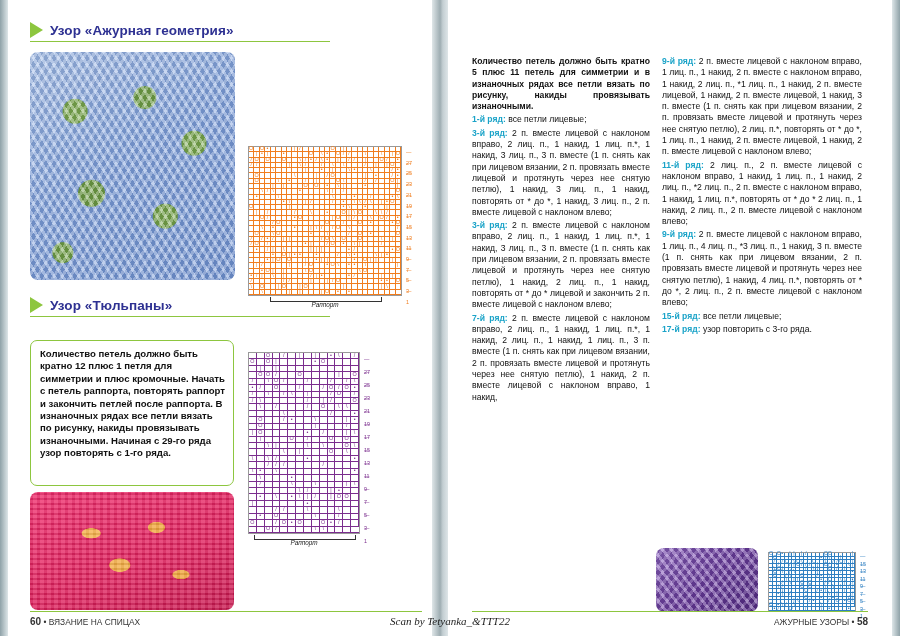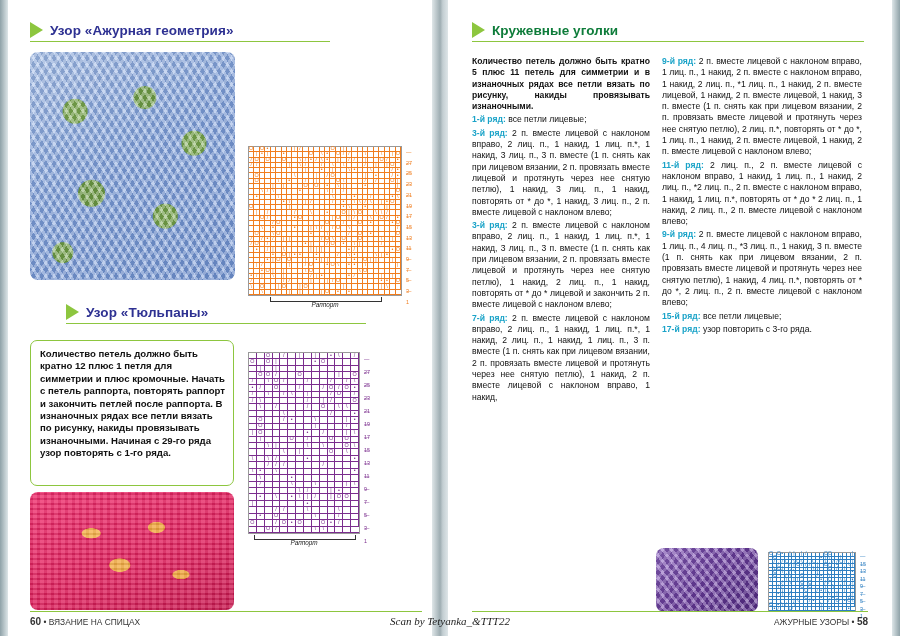--- a/index.html
+++ b/index.html
@@ -1599,21 +1599,21 @@
           <div style="height: 10.7143px; line-height: 10.7143px; color: rgb(240, 125, 30);">— 9</div>
           <div style="height: 10.7143px; line-height: 10.7143px; color: rgb(240, 125, 30);">— 7</div>
           <div style="height: 10.7143px; line-height: 10.7143px; color: rgb(240, 125, 30);">— 5</div>
           <div style="height: 10.7143px; line-height: 10.7143px; color: rgb(240, 125, 30);">— 3</div>
           <div style="height: 10.7143px; line-height: 10.7143px; color: rgb(240, 125, 30);">— 1</div>
         </div>
       <div class="rapport-bar" style="left:22px; top:151px; width:110px;"></div>
       <div class="rapport-label" style="left:22px; top:155px; width:110px;">Раппорт</div>
     </div>
 
-    <div class="sec-head" style="left:22px; top:304px; width:300px;margin-left:36px;">
+    <div class="sec-head" style="left:22px; top:297px; width:300px;">
       <span class="arrow"></span>
       <span class="title">Узор «Тюльпаны»</span>
       <span class="rule"></span>
     </div>
 
     <div class="callout" style="left:22px; top:340px; width:204px; height:146px;">Количество петель должно быть кратно 12 плюс 1 петля для симметрии и плюс кромочные. Начать с петель раппорта, повторять раппорт и закончить петлей после раппорта. В изнаночных рядах все петли вязать по рисунку, накиды провязывать изнаночными. Начиная с 29-го ряда узор повторять с 1-го ряда.</div>
 
     <div class="photo ph-pink" style="left:22px; top:492px; width:204px; height:118px;"></div>
 
     <div class="chart-wrap" style="left:240px; top:352px;">
@@ -2325,25 +2325,20 @@
     <div class="folio" style="left:22px;">
       <span class="num">60</span>
       <span>• ВЯЗАНИЕ НА СПИЦАХ</span>
     </div>
   </div>
 
   <div class="gutter"></div>
 
   <div class="sheet right">
 
-    <div class="sec-head" style="left:24px; top:22px; width:392px;">
-      <span class="arrow"></span>
-      <span class="title green">Кружевные уголки</span>
-      <span class="rule"></span>
-    </div>
 
     <div class="col" style="left:24px; top:56px; width:178px;">
       <p class="lead">Количество петель должно быть кратно 5 плюс 11 петель для симметрии и в изнаночных рядах все петли вязать по рисунку, накиды провязывать изнаночными.</p>
       <div id="col1rows">
           <p><span class="rowlbl">1-й ряд:</span> все петли лицевые;</p>
           <p><span class="rowlbl">3-й ряд:</span> 2 п. вместе лицевой с наклоном вправо, 2 лиц. п., 1 накид, 1 лиц. п.*, 1 накид, 3 лиц. п., 3 п. вместе (1 п. снять как при лицевом вязании, 2 п. провязать вместе лицевой и протянуть через нее снятую петлю), 1 накид, 3 лиц. п., 1 накид, повторять от * до *, 1 накид, 3 лиц. п., 2 п. вместе лицевой с наклоном влево;</p>
           <p><span class="rowlbl">3-й ряд:</span> 2 п. вместе лицевой с наклоном вправо, 2 лиц. п., 1 накид, 1 лиц. п.*, 1 накид, 3 лиц. п., 3 п. вместе (1 п. снять как при лицевом вязании, 2 п. провязать вместе лицевой и протянуть через нее снятую петлю), 1 накид, 2 лиц. п., 1 накид, повторять от * до * лицевой и закончить 2 п. вместе лицевой с наклоном влево;</p>
           <p><span class="rowlbl">7-й ряд:</span> 2 п. вместе лицевой с наклоном вправо, 2 лиц. п., 1 накид, 1 лиц. п.*, 1 накид, 2 лиц. п., 1 накид, 1 лиц. п., 3 п. вместе (1 п. снять как при лицевом вязании, 2 п. провязать вместе лицевой и протянуть через нее снятую петлю), 1 накид, 2 п. вместе лицевой с наклоном вправо, 1 накид,</p>
         </div>
     </div>

